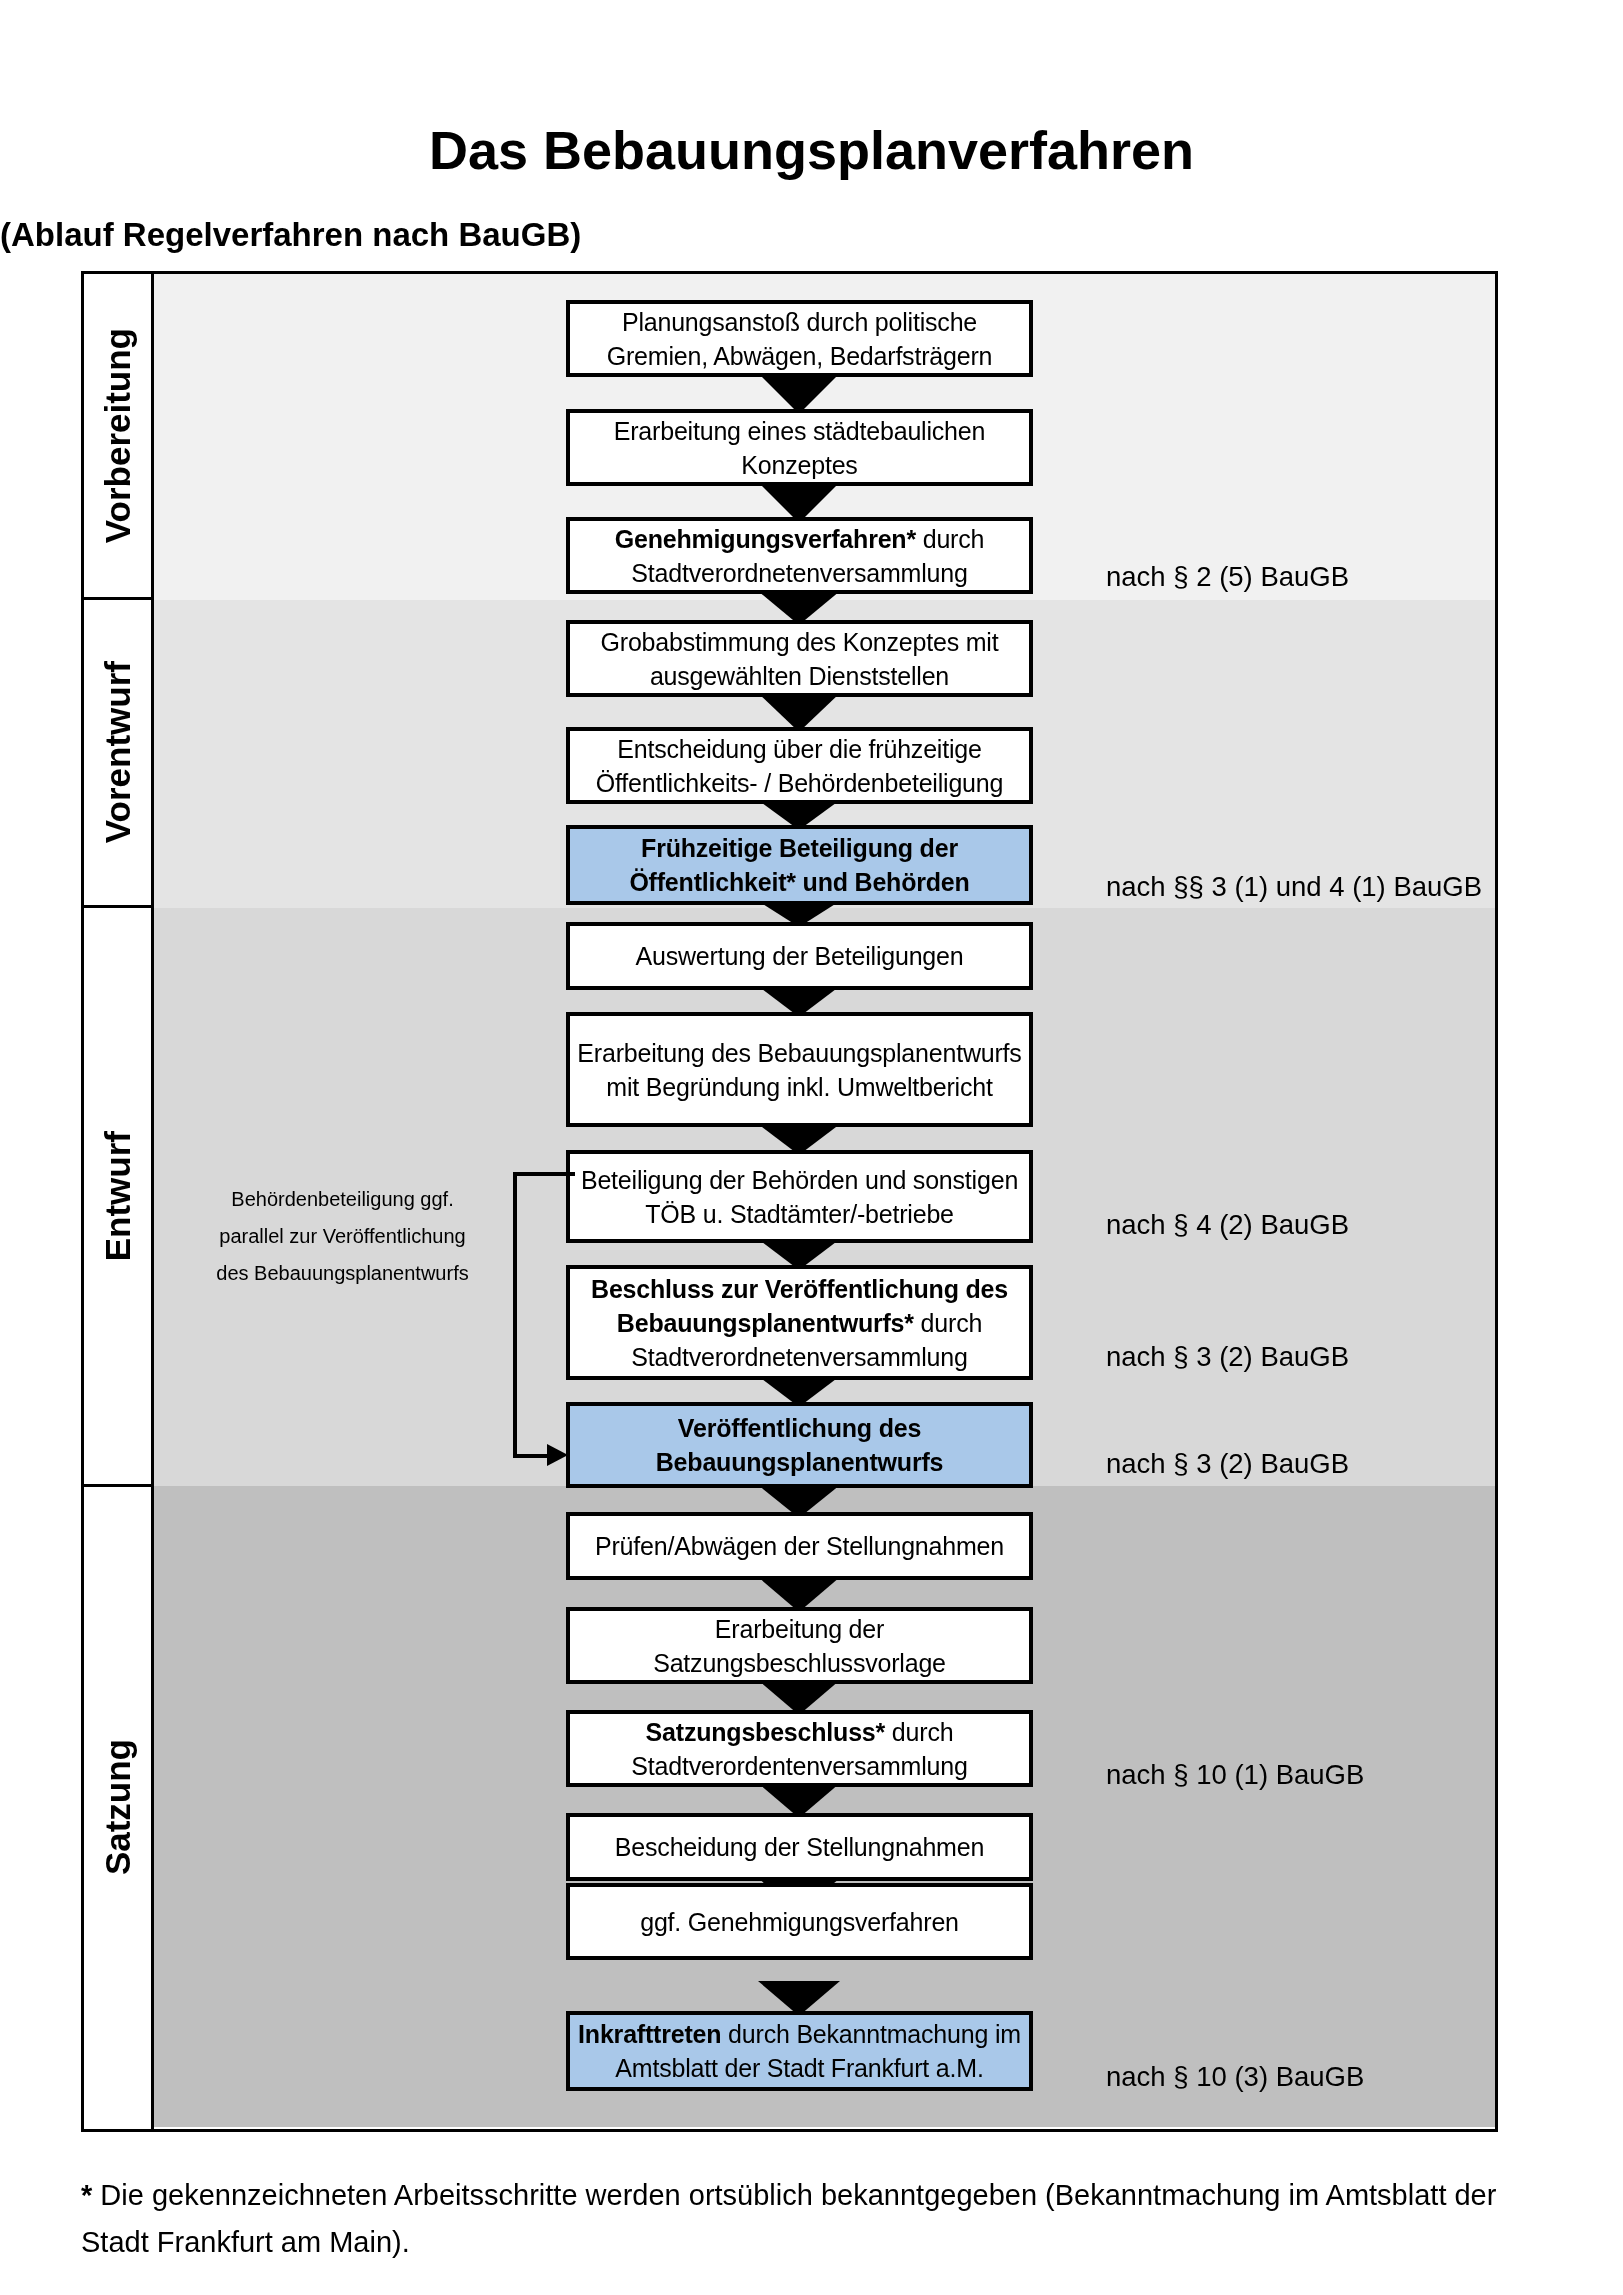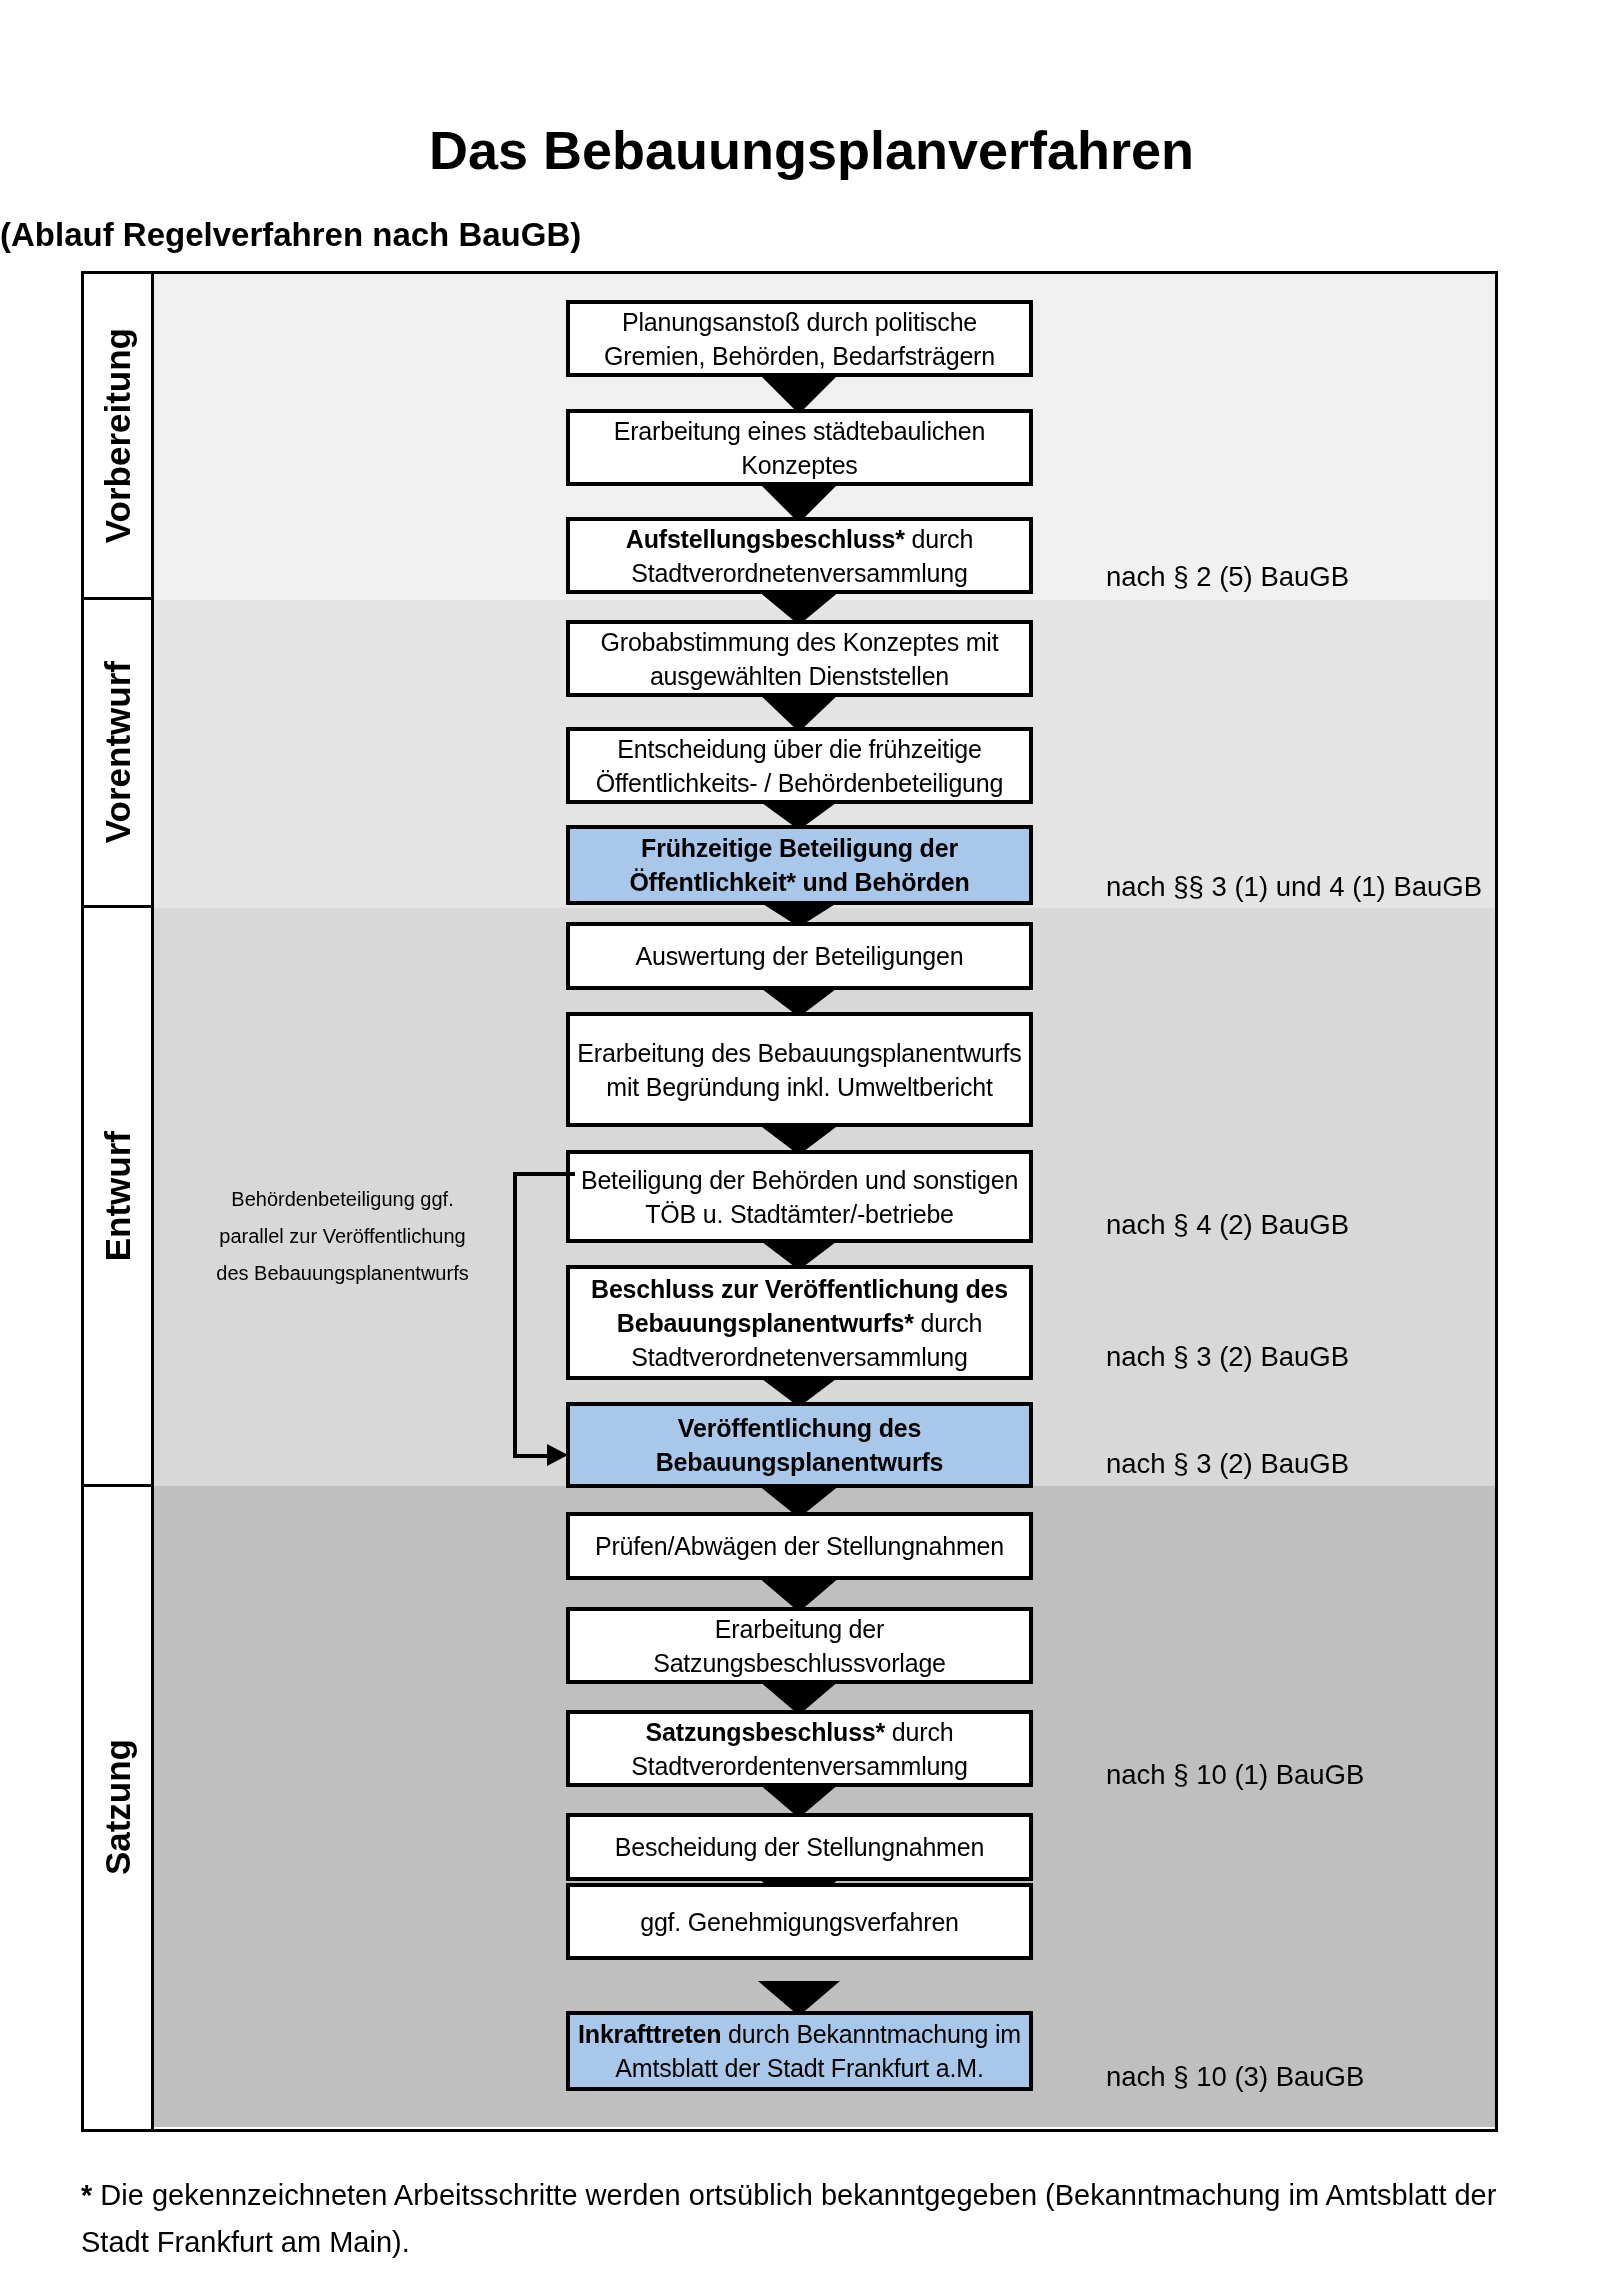--- a/index.html
+++ b/index.html
@@ -100,29 +100,29 @@
         <span class="rot">Satzung</span>
       </div>
     </div>
   <div class="content-col">
     <div class="band" style="top: 0px; height: 326px; background: rgb(241, 241, 241);"></div>
       <div class="band" style="top: 326px; height: 308px; background: rgb(228, 228, 228);"></div>
       <div class="band" style="top: 634px; height: 579px; background: rgb(216, 216, 216);"></div>
       <div class="band" style="top: 1212px; height: 641px; background: rgb(191, 191, 191);"></div>
       <div class="chain-layer">
         <div class="flowbox" style="top: 26px; height: 77px; background: rgb(255, 255, 255);">
-          <div><span>Planungsanstoß durch politische Gremien, Behörden, Bedarfsträgern</span></div>
+          <div><span>Planungsanstoß durch politische Gremien, Abwägen, Bedarfsträgern</span></div>
         </div>
         <div class="arrow-down" style="top: 99px; border-top: 41px solid rgb(0, 0, 0);"></div>
         <div class="flowbox" style="top: 135px; height: 77px; background: rgb(255, 255, 255);">
           <div><span>Erarbeitung eines städtebaulichen Konzeptes</span></div>
         </div>
         <div class="arrow-down" style="top: 208px; border-top: 41px solid rgb(0, 0, 0);"></div>
         <div class="flowbox" style="top: 243px; height: 77px; background: rgb(255, 255, 255);">
-          <div><b>Aufstellungsbeschluss*</b><span> durch Stadtverordnetenversammlung</span></div>
+          <div><b>Genehmigungsverfahren*</b><span> durch Stadtverordnetenversammlung</span></div>
         </div>
         <div class="annotation" style="top: 287px;">nach § 2 (5) BauGB</div>
         <div class="arrow-down" style="top: 317px; border-top: 34px solid rgb(0, 0, 0);"></div>
         <div class="flowbox" style="top: 346px; height: 77px; background: rgb(255, 255, 255);">
           <div><span>Grobabstimmung des Konzeptes mit ausgewählten Dienststellen</span></div>
         </div>
         <div class="arrow-down" style="top: 419px; border-top: 39px solid rgb(0, 0, 0);"></div>
         <div class="flowbox" style="top: 453px; height: 77px; background: rgb(255, 255, 255);">
           <div><span>Entscheidung über die frühzeitige Öffentlichkeits- / Behördenbeteiligung</span></div>
         </div>

